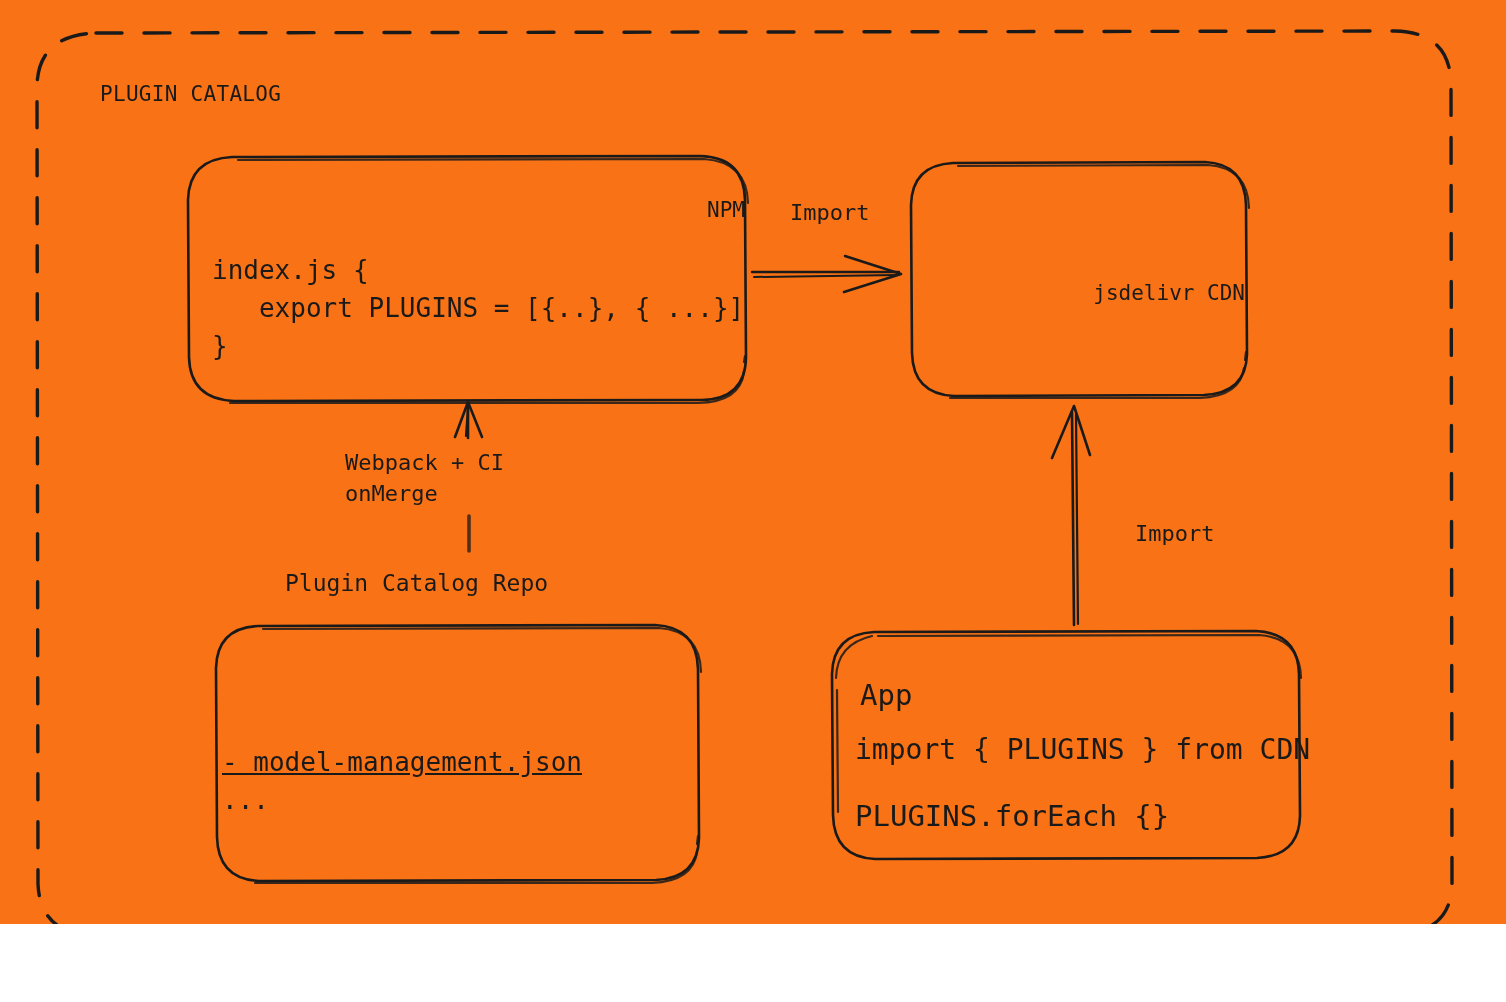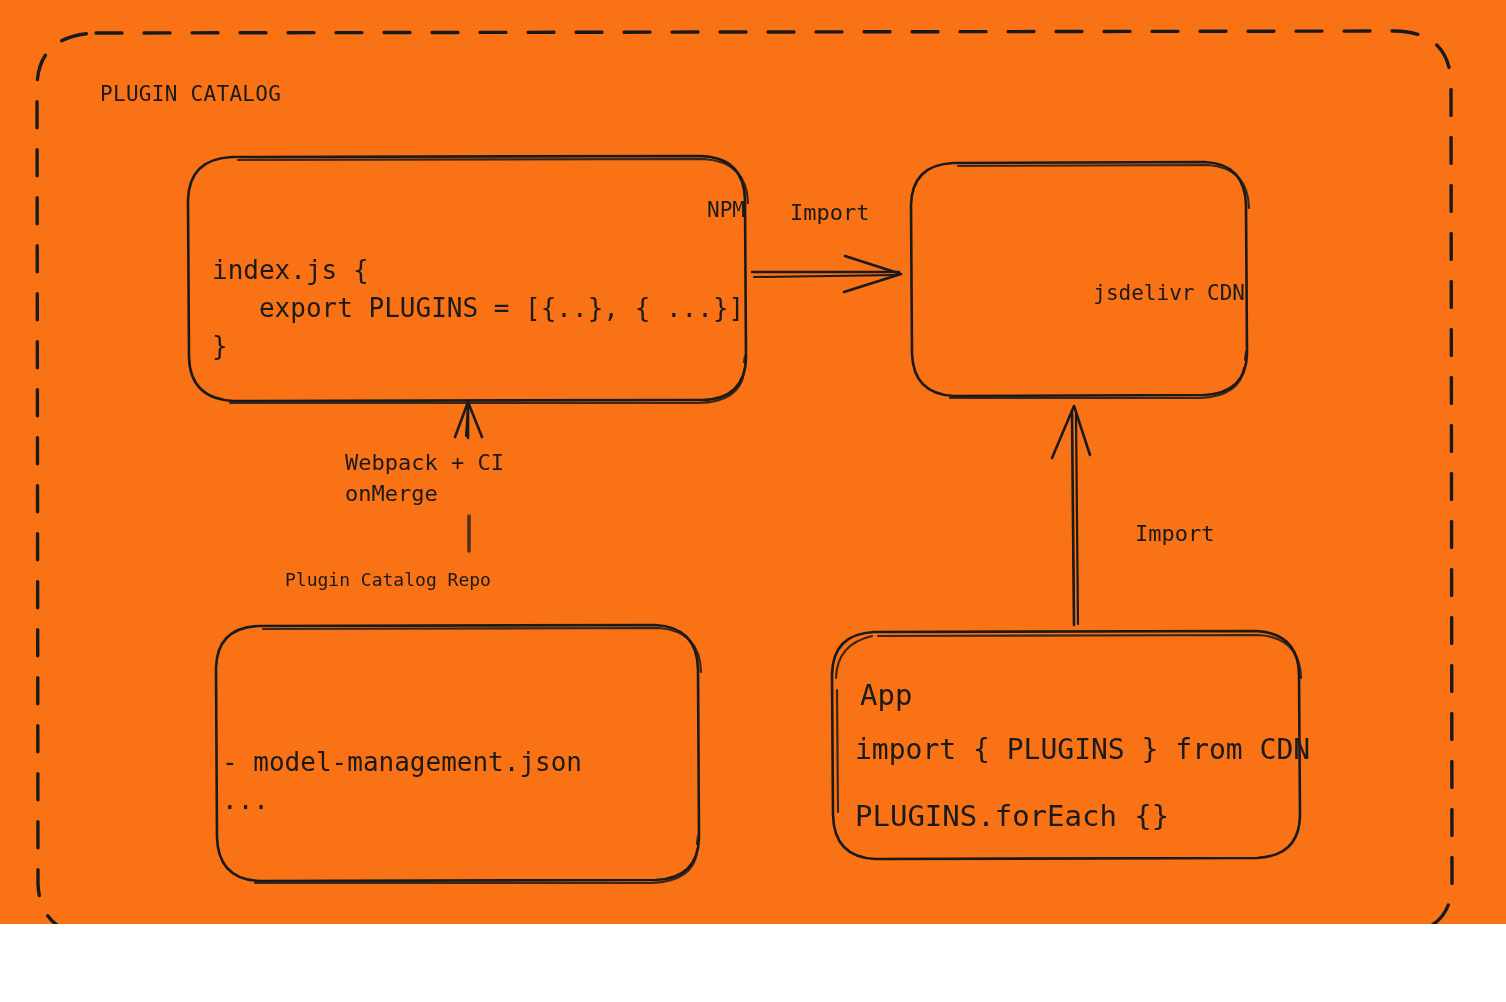--- a/index.html
+++ b/index.html
@@ -77,21 +77,21 @@
   .cache-label { left: 790px; top: 198px; }
   .webpack-label {
     left: 345px;
     top: 447px;
     width: 250px;
     line-height: 1.42;
   }
   .repo-label {
     left: 285px;
     top: 568px;
-    font-size: 18px;
+    font-size: 23px;
   }
   .import-label { left: 1135px; top: 519px; }
 </style>
 </head>
 <body>
 
 <div id="canvas">
 
   <svg id="sketch" viewBox="0 0 1506 1002">
     <g fill="none" stroke="#1a1a1a" stroke-linecap="round" stroke-linejoin="round">
@@ -128,21 +128,21 @@
   <div class="lbl frame-title">PLUGIN CATALOG</div>
 
   <div class="lbl box-title-center npm-title">NPM</div>
   <div class="lbl npm-code">index.js {</div>
   <div class="lbl npm-code" style="top:290px;">   export PLUGINS = [{..}, { ...}]</div>
   <div class="lbl npm-code" style="top:328px;">}</div>
 
   <div class="lbl box-title-center cdn-title">jsdelivr CDN</div>
 
   <div class="lbl repo-label">Plugin Catalog Repo</div>
-  <div class="lbl repo-code" style="top:744px;">- model-management.json</div>
+  <div class="lbl repo-code" style="top:744px;text-decoration:underline;">- model-management.json</div>
   <div class="lbl repo-code" style="top:782px;">...</div>
 
   <div class="lbl app-title">App</div>
   <div class="lbl app-code-1">import { PLUGINS } from CDN</div>
   <div class="lbl app-code-2">PLUGINS.forEach {}</div>
 
   <div class="lbl edge-label cache-label">Import</div>
   <div class="lbl edge-label webpack-label"><span>Webpack + CI</span><br><span>onMerge</span></div>
   <div class="lbl edge-label import-label">Import</div>
 

